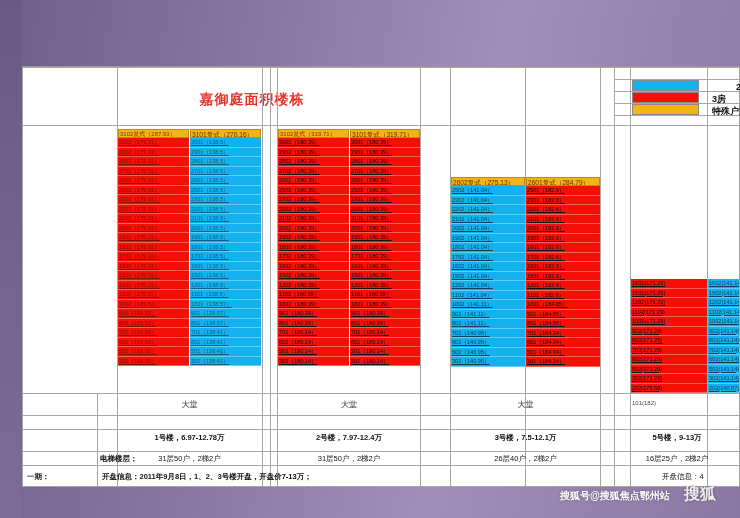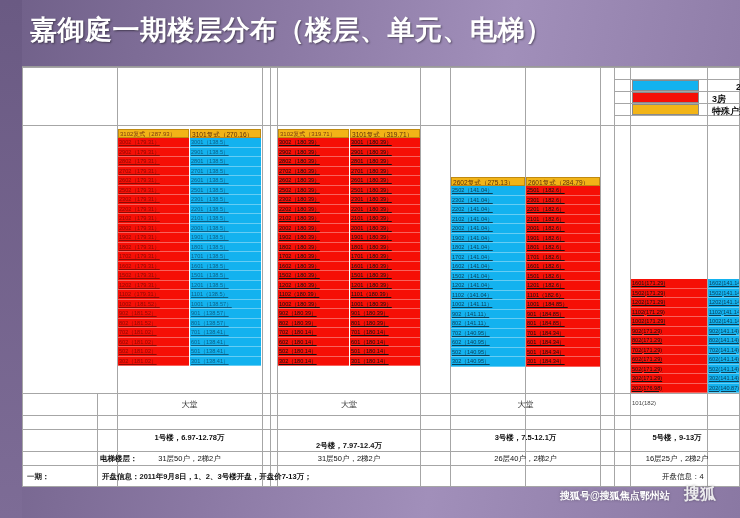--- a/index.html
+++ b/index.html
@@ -99,24 +99,24 @@
     text-shadow:0 0 3px rgba(0,0,0,.4);white-space:nowrap;opacity:.95;margin-left:16px;
   }
 </style>
 </head>
 <body>
 
 <div id="root">
   <div class="bg"></div>
   <div class="bg-left-bar"></div>
 
-  <div class="title">嘉御庭一期楼层分布（楼层、单元、电梯）</div>
 
   <div class="sheet">
 
+    <div class="sheet-title">嘉御庭面积楼栋</div>
 
     <div class="vline" style="left:0px;top:0;height:420px;"></div>
     <div class="vline" style="left:75px;top:326px;height:94px;"></div>
     <div class="vline" style="left:95px;top:0;height:420px;"></div>
     <div class="vline" style="left:240px;top:0;height:420px;"></div>
     <div class="vline" style="left:248px;top:0;height:420px;"></div>
     <div class="vline" style="left:255px;top:0;height:420px;"></div>
     <div class="vline" style="left:398px;top:0;height:420px;"></div>
     <div class="vline" style="left:428px;top:0;height:420px;"></div>
     <div class="vline" style="left:503px;top:0;height:420px;"></div>
@@ -348,21 +348,21 @@
           <div class="cell c-blueB">502(141.14)</div>
           <div class="cell c-blueB">302(141.14)</div>
           <div class="cell c-blueB">202(140.87)</div>
         </div>
     </div>
     <div class="ft" style="left:610px;top:333px;font-size:6px;color:#444;">101(182)</div>
 
     <div class="ft b c" style="left:96px;top:366px;width:143px;">1号楼，6.97-12.78万</div>
     <div class="ft c" style="left:96px;top:387px;width:143px;">31层50户，2梯2户</div>
 
-    <div class="ft b c" style="left:256px;top:366px;width:142px;margin-top:8px;">2号楼，7.97-12.4万</div>
+    <div class="ft b c" style="left:256px;top:366px;width:142px;">2号楼，7.97-12.4万</div>
     <div class="ft c" style="left:256px;top:387px;width:142px;">31层50户，2梯2户</div>
 
     <div class="ft b c" style="left:429px;top:366px;width:149px;">3号楼，7.5-12.1万</div>
     <div class="ft c" style="left:429px;top:387px;width:149px;">26层40户，2梯2户</div>
 
     <div class="ft b c" style="left:593px;top:366px;width:124px;">5号楼，9-13万</div>
     <div class="ft c" style="left:593px;top:387px;width:124px;">16层25户，2梯2户</div>
 
     <div class="ft b" style="left:78px;top:387px;">电梯楼层：</div>
     <div class="ft b" style="left:5px;top:405px;">一期：</div>

